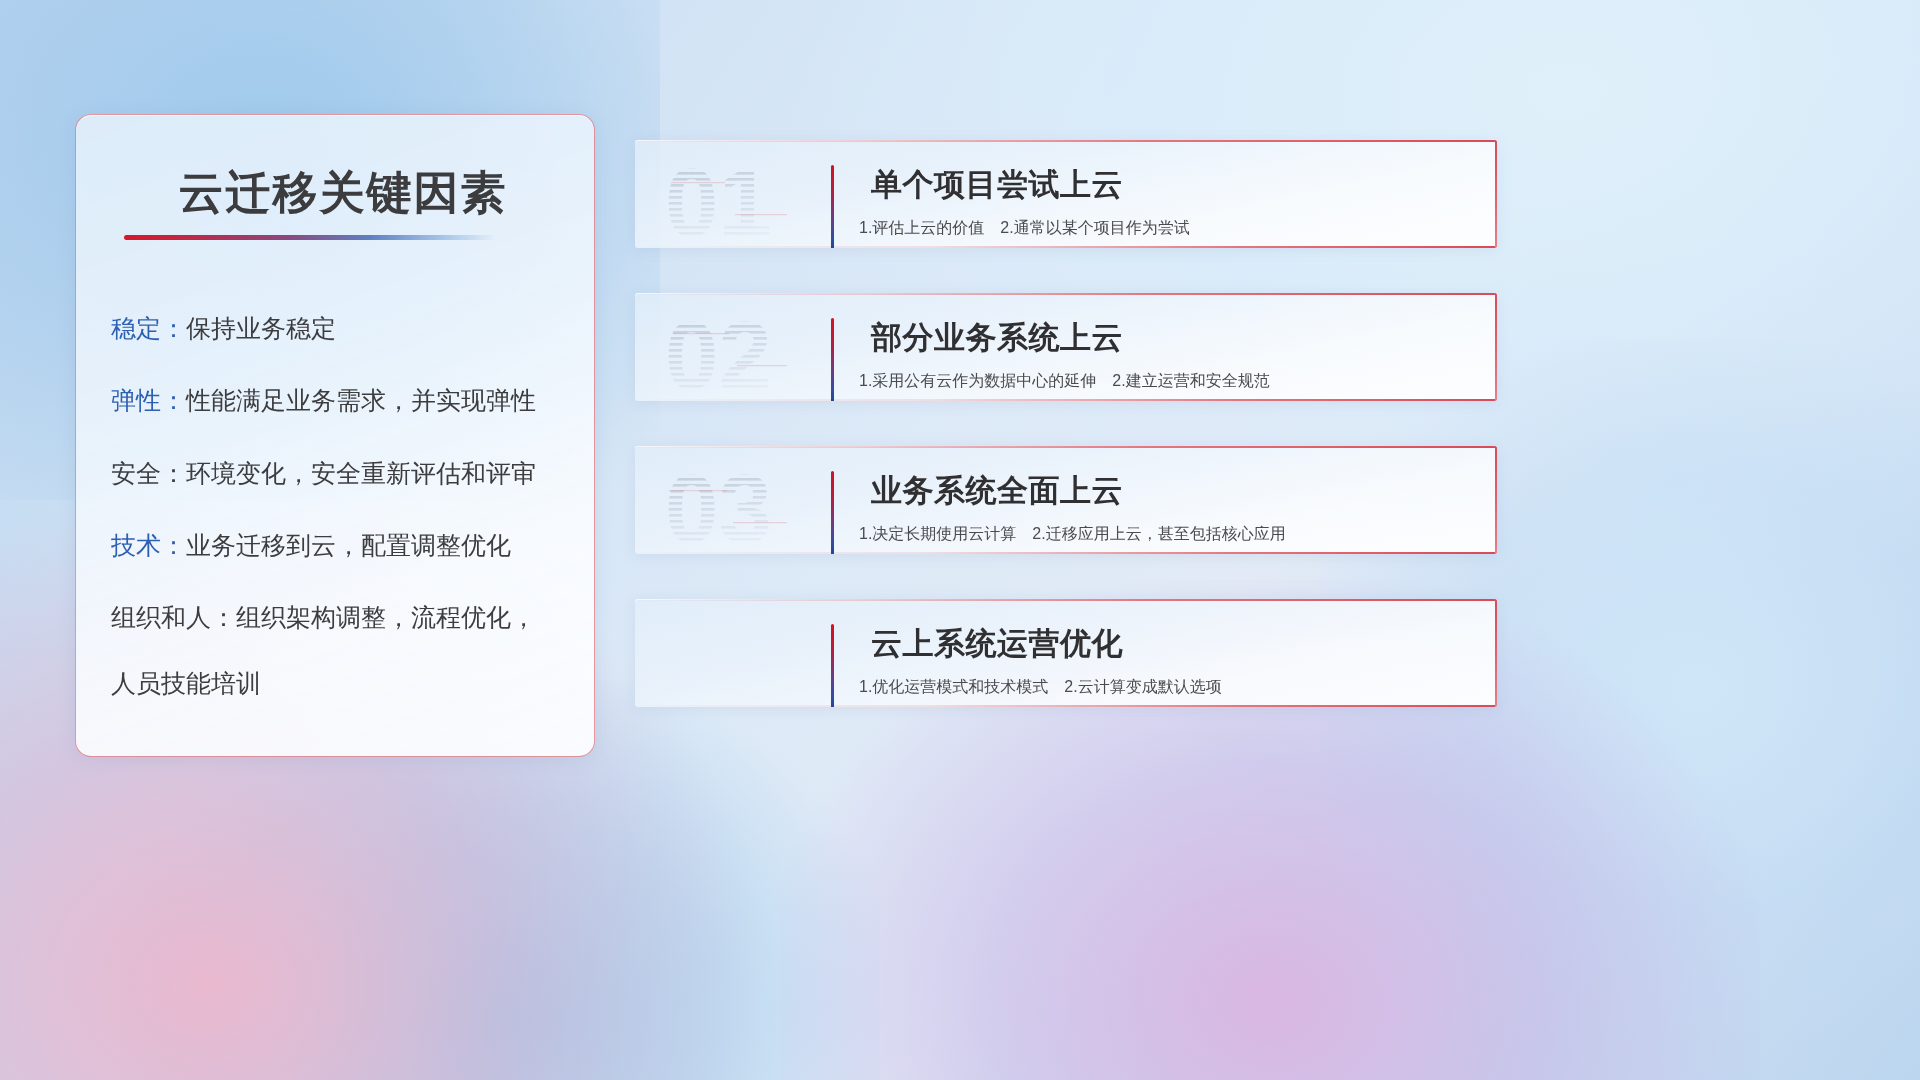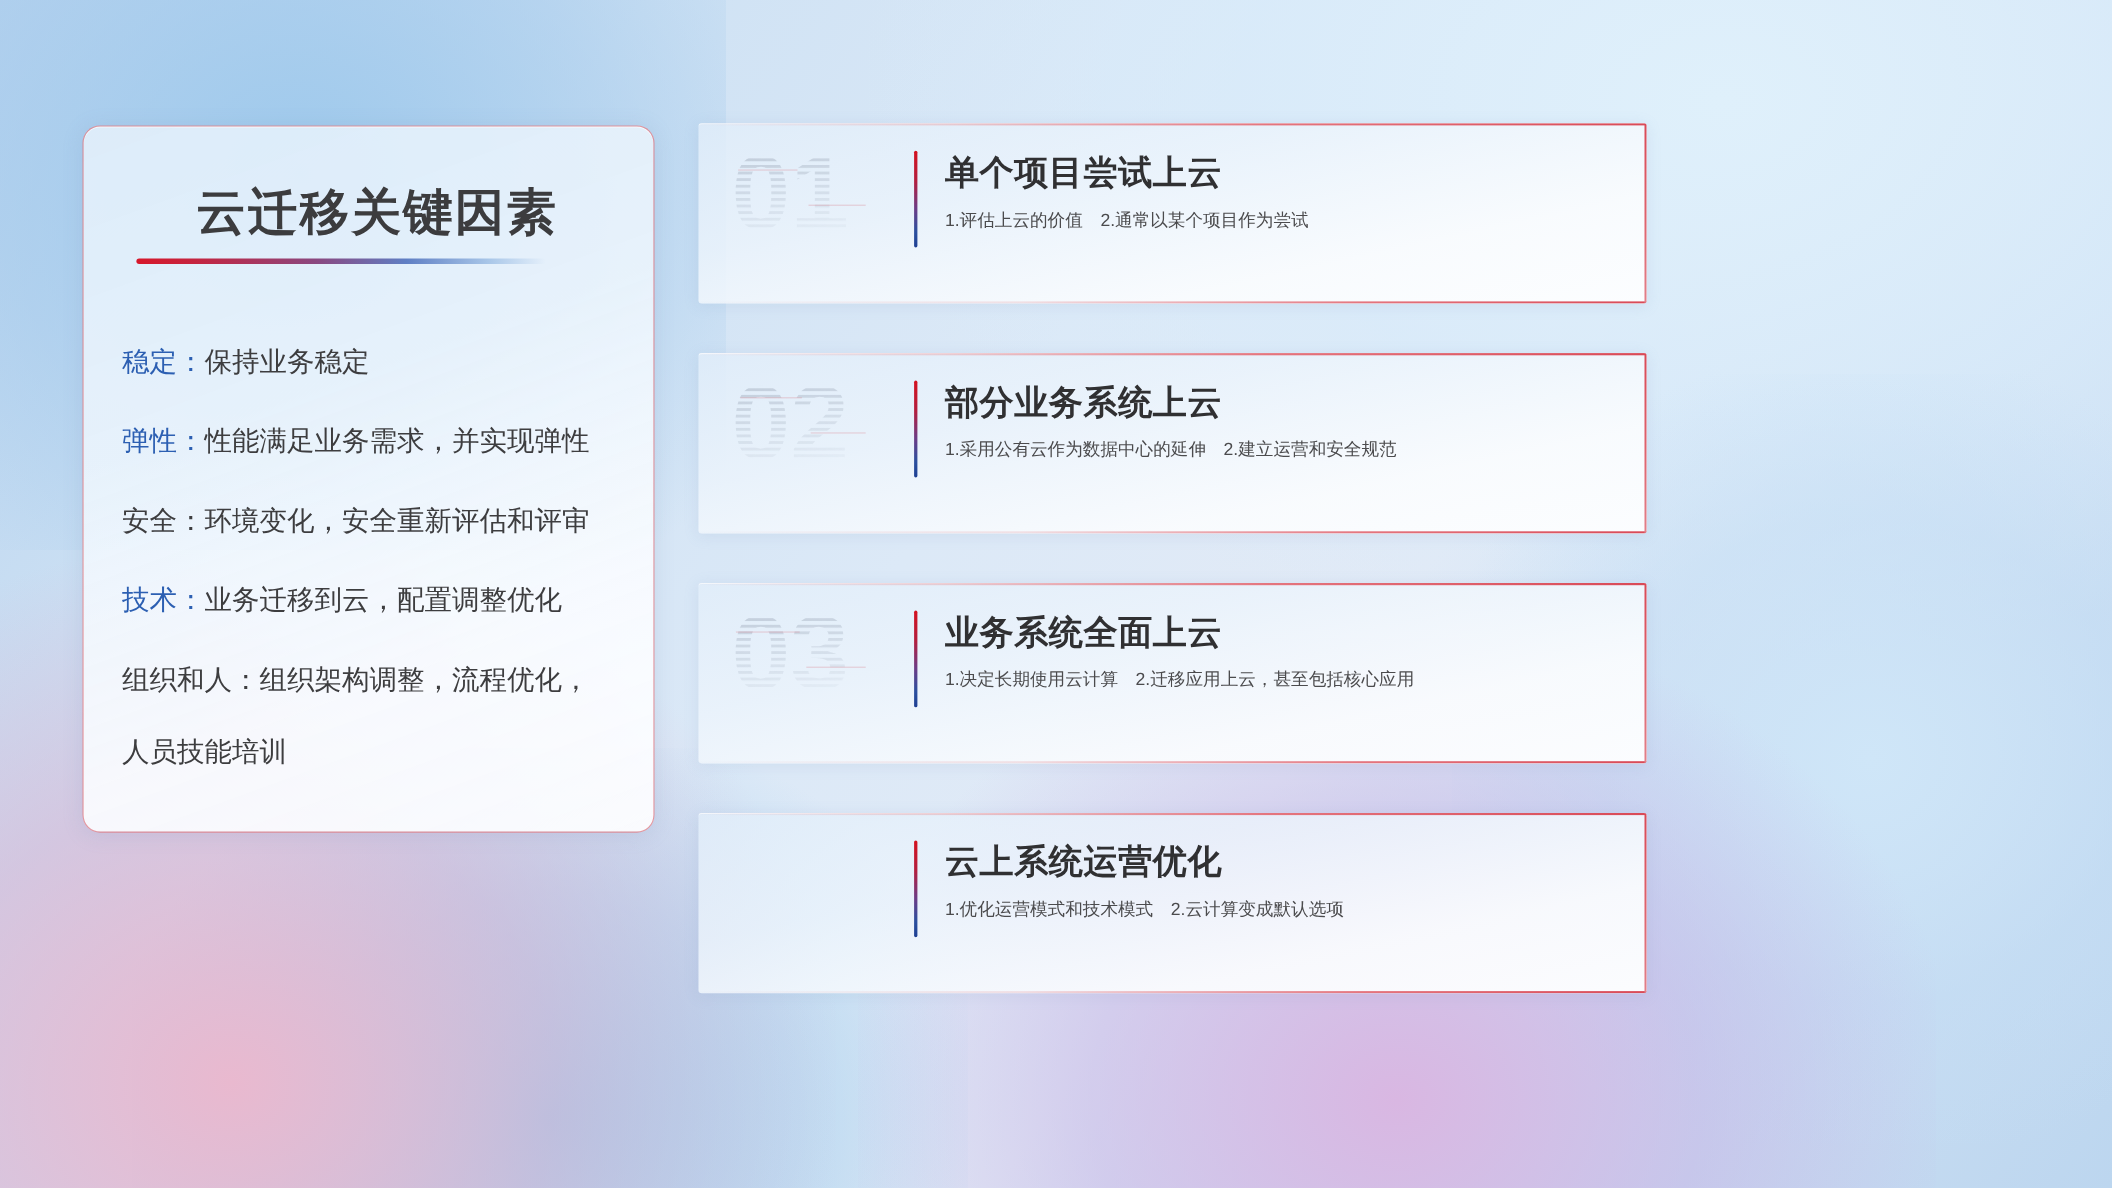--- a/index.html
+++ b/index.html
@@ -58,34 +58,35 @@
   }
   #panel-underline{
     position:absolute;left:48px;top:120px;width:372px;height:5px;border-radius:3px;
     background:linear-gradient(90deg,#d7172a 0%,#c5243f 14%,#8a4880 44%,#5f7fc4 66%,#a8c6e8 86%,rgba(200,222,245,0) 100%);
   }
   #panel-list{
     position:absolute;left:35px;right:18px;top:196px;
   }
   .pl-row{
     font-size:25px;line-height:1.45;color:#3d3d3f;
-    margin-bottom:36px;white-space:nowrap;
+    margin-bottom:36px;white-space:nowrap;font-family:Liberation Serif, serif;
   }
   .pl-row.tight{margin-bottom:30px;}
   .pl-key{color:#2c5fb2;}
   .pl-key.plain{color:#3d3d3f;}
 
   
   #cards{position:absolute;left:635px;top:112px;width:862px;z-index:2;}
   .card{
-    position:relative;height:164px;margin-bottom:45px;
+    position:relative;height:108px;margin-bottom:45px;
     border-radius:3px;
     background:linear-gradient(168deg,rgba(226,238,250,.80) 0%,rgba(236,244,252,.82) 34%,rgba(250,252,254,.94) 72%,rgba(253,254,255,.97) 100%);
     box-shadow:0 2px 14px rgba(120,150,190,.14), inset 0 1px 0 rgba(255,255,255,.75);
     overflow:hidden;
+    margin-top:28px;
   }
   .card-edge-top{
     position:absolute;left:0;right:0;top:0;height:1.6px;
     background:linear-gradient(90deg,rgba(214,225,240,.15) 0%,rgba(226,160,168,.5) 28%,#e06a74 64%,#d8htm 100%);
     background:linear-gradient(90deg,rgba(214,225,240,.1) 0%,rgba(230,170,176,.55) 26%,#e4757e 60%,#d94a57 100%);
   }
   .card-edge-bottom{
     position:absolute;left:0;right:0;bottom:0;height:1.6px;
     background:linear-gradient(90deg,rgba(214,225,240,.06) 0%,rgba(232,176,182,.35) 34%,#e4757e 70%,#d94a57 100%);
   }
@@ -96,21 +97,21 @@
   .ghost-num{
     position:absolute;left:28px;top:14px;width:158px;height:100px;
     overflow:hidden;
   }
   .ghost-num svg{display:block;}
   .divider{
     position:absolute;left:196px;top:25px;width:3px;height:88px;border-radius:2px;
     background:linear-gradient(180deg,#d4111f 0%,#b21f3f 32%,#6b3c86 60%,#2b4f9e 84%,#1d3f93 100%);
   }
   .card-title{
-    position:absolute;left:224px;top:24px;
+    position:absolute;left:236px;top:24px;
     font-size:31px;font-weight:bold;color:#303032;letter-spacing:.5px;white-space:nowrap;
   }
   .card-sub{
     position:absolute;left:224px;top:78px;
     font-size:16px;color:#4b4b4d;white-space:nowrap;
   }
 </style>
 </head>
 <body>
 

